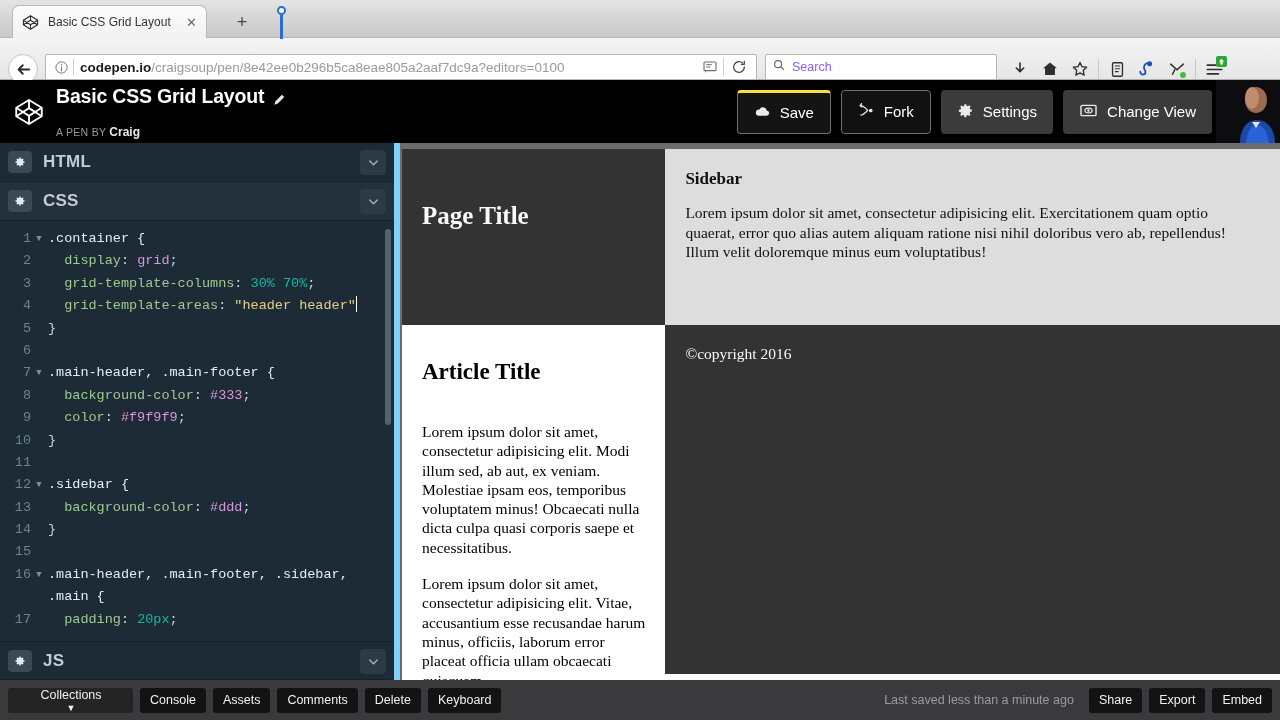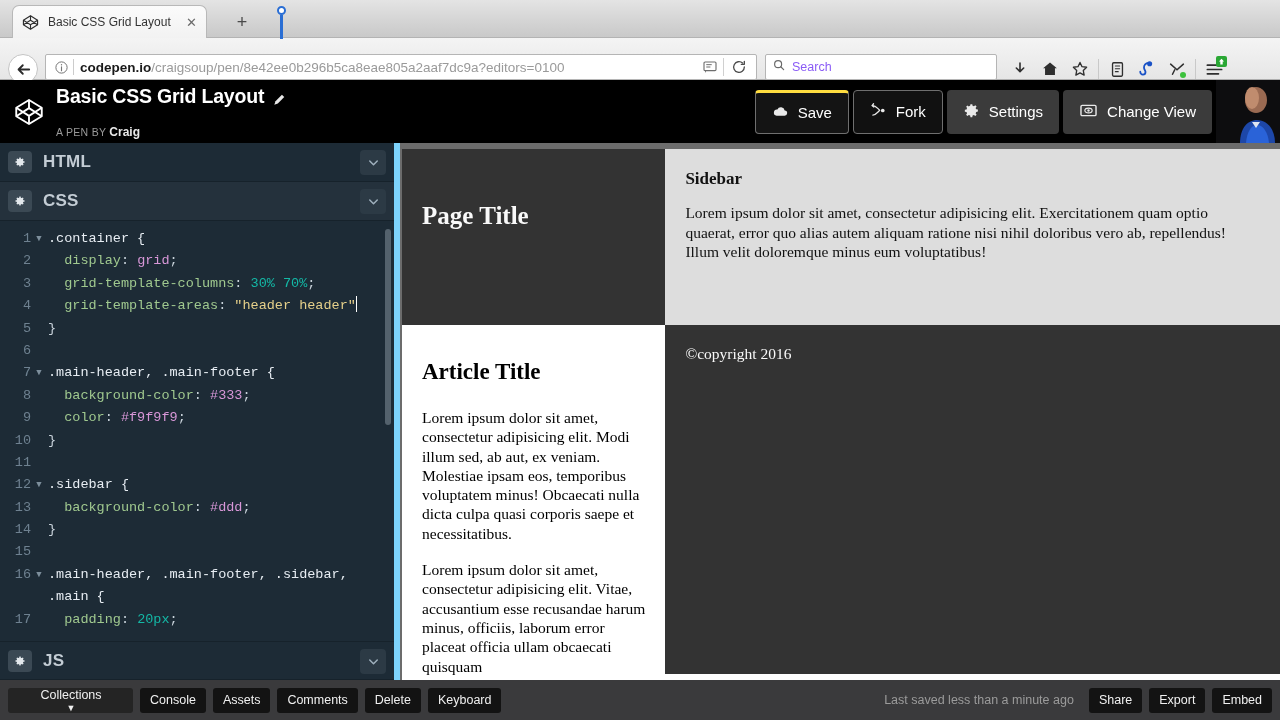--- a/index.html
+++ b/index.html
@@ -119,21 +119,21 @@
   .cp-pen-title {
     font-size: 19.5px; color: #fff; font-weight: 700; letter-spacing: -.2px;
     display: flex; align-items: center; gap: 8px;
   }
   .cp-pencil { display: inline-block; width: 14px; height: 14px; }
   .cp-byline { font-size: 10.5px; color: #9a9a9a; margin-top: 17px; letter-spacing: .3px; }
   .cp-byline b { color: #e8e8e8; font-size: 12px; font-weight: 700; letter-spacing: 0; }
 
   .cp-actions {
     position: absolute; right: 68px; top: 0; height: 63px;
-    display: flex; align-items: center; gap: 4px;
+    display: flex; align-items: center; gap: 10px;
   }
   .cp-btn {
     height: 44px; border-radius: 4px; background: #3b3b3b;
     color: #fff; font-size: 15px; display: flex; align-items: center;
     gap: 9px; padding: 0 16px; border: none;
     font-family: "Liberation Sans", sans-serif;
   }
   .cp-btn.outline { background: #111; border: 1px solid #6f6f6f; }
   .cp-btn.save { background: #141414; border: 1px solid #6f6f6f; border-top: 3px solid #ffdd40; }
   .cp-avatar {
@@ -207,21 +207,21 @@
   .gh-sidebar {
     background: #ddd; color: #111; padding: 20px;
     font-family: "Liberation Serif", serif; height: 176px;
   }
   .gh-sidebar h3 { font-size: 17px; font-weight: 700; margin-bottom: 14px; }
   .gh-sidebar p { font-size: 15.5px; line-height: 19.5px; }
   .gh-main {
     background: #fff; color: #000; padding: 20px;
     font-family: "Liberation Serif", serif;
   }
-  .gh-main h2 { font-size: 23px; font-weight: 700; margin-top: 14px; margin-bottom: 23px; }
+  .gh-main h2 { font-size: 23px; font-weight: 700; margin-top: 14px; margin-bottom: 37px; }
   .gh-main p { font-size: 15.5px; line-height: 19.3px; margin-bottom: 17px; }
   .gh-footer {
     background: #333; color: #f9f9f9; padding: 20px;
     font-family: "Liberation Serif", serif; height: 349px; font-size: 15.5px;
   }
 
   
   .cp-foot {
     height: 40px; background: #3a3a3c; display: flex; align-items: center;
     padding: 0 8px; gap: 7px;

